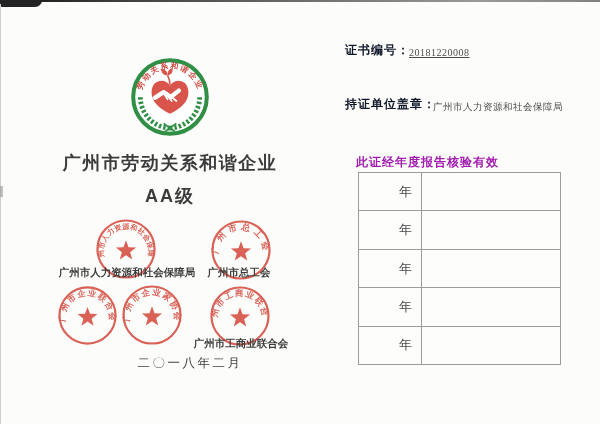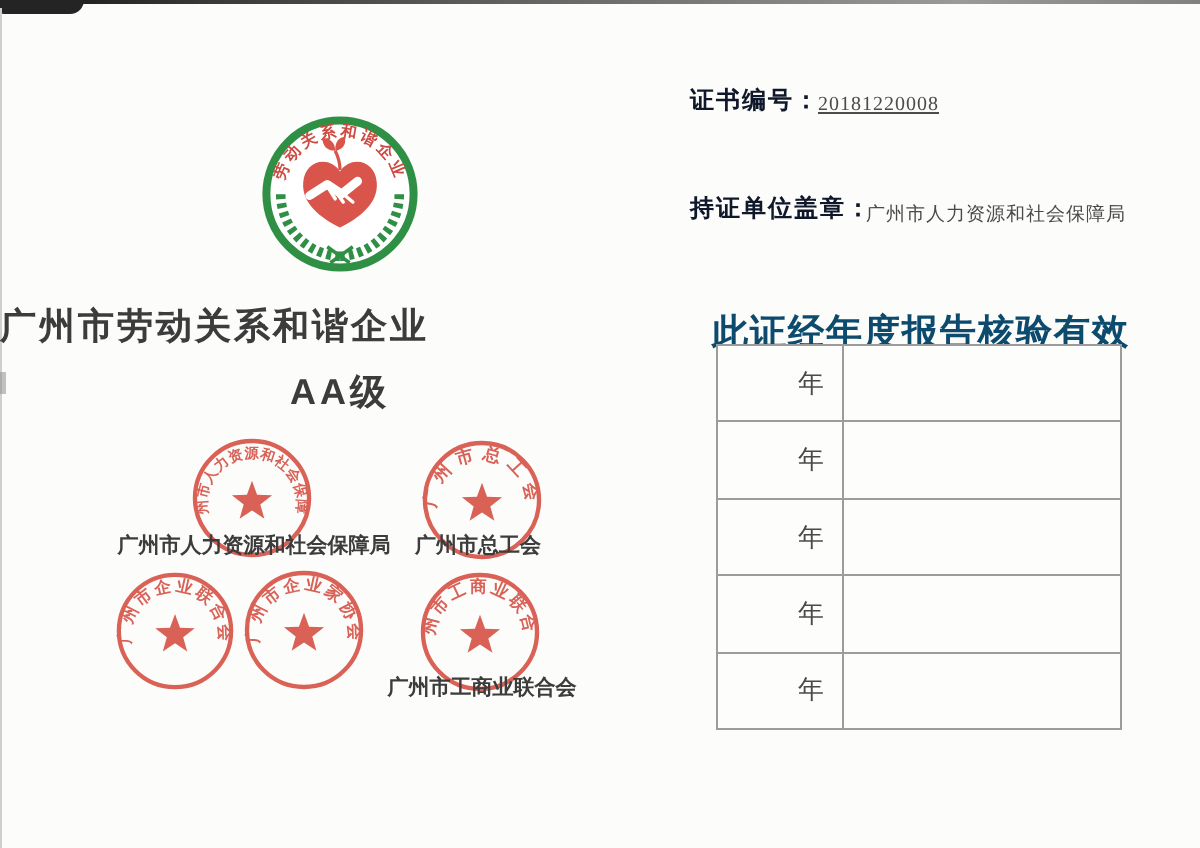--- a/index.html
+++ b/index.html
@@ -15,21 +15,21 @@
     background:linear-gradient(to right,#141414,#3a3a3a 18%,#6d6d6d 50%,#9a9a9a 80%,#808080 100%); }
   .scan-corner { position:absolute; top:0; left:0; width:42px; height:7px;
     background:#242424; border-radius:0 0 7px 2px; }
   .scan-left { position:absolute; top:4px; left:0; width:1px; height:420px; background:#cfcfcf; }
   .scan-speck { position:absolute; left:0; top:186px; width:3px; height:11px; background:#909090; opacity:.55; }
 
   
   .emblem { position:absolute; left:130px; top:57px; width:80px; height:80px; }
   .emblem-arc-text { fill:#cc4a41; font-size:10px; font-weight:700; letter-spacing:2px; }
 
-  .title1 { position:absolute; left:0; top:151px; width:340px; 
+  .title1 { position:absolute; left:0; top:151px; width:340px; text-align:center;
     font-size:18px; font-weight:600; letter-spacing:1.5px; color:#3c3c3c; }
   .title2 { position:absolute; left:0; top:184px; width:340px; text-align:center;
     font-size:18px; font-weight:600; letter-spacing:2px; color:#3c3c3c; }
 
   .seal { position:absolute; mix-blend-mode:multiply; opacity:.92; }
   .seal-ring { fill:none; stroke:#d9544a; stroke-width:3.5; }
   .seal-star { fill:#d9544a; }
   .seal-arc-text { fill:#d9544a; font-weight:600; }
   .seal-arc-text.long { font-size:11.5px; letter-spacing:.5px; }
   .seal-arc-text.mid  { font-size:13.5px; letter-spacing:2.5px; }
@@ -40,22 +40,22 @@
   .cert-date { position:absolute; left:190px; top:355px; transform:translateX(-50%);
     font-size:12.5px; font-weight:500; letter-spacing:2.5px; color:#3f3f3f; white-space:nowrap; }
 
   
   .field-label { position:absolute; font-size:12px; font-weight:700;
     letter-spacing:1px; color:#0f172a; white-space:nowrap; }
   .cert-no-value { position:absolute; left:409px; top:47px; font-size:10px;
     letter-spacing:.5px; color:#4c4c4c; font-family:"Liberation Serif","DejaVu Serif",serif;text-decoration:underline; }
   .stamp-value { position:absolute; left:433px; top:101px; font-size:9.5px;
     color:#4a4a4a; letter-spacing:.5px; white-space:nowrap; }
-  .validity { position:absolute; left:356px; top:154px; font-size:18px;
-    font-weight:700; letter-spacing:1px; color:#0c4a6e;font-family:Liberation Mono, monospace; }
+  .validity { position:absolute; left:356px; top:154px; font-size:12px;
+    font-weight:700; letter-spacing:1px; color:#a21caf;font-family:Liberation Mono, monospace; }
 
   .check-table { position:absolute; left:358px; top:172px; width:201px; height:191px;
     border:1px solid #9c9c9c; display:flex; flex-direction:column; background:#fdfdfc; }
   .check-row { flex:1; display:flex; border-top:1px solid #9c9c9c; }
   .check-row:first-child { border-top:none; }
   .year-cell { width:53px; border-right:1px solid #9c9c9c; display:flex;
     align-items:center; justify-content:flex-end; padding-right:9px;
     font-size:13px; color:#4a4a4a; }
   .blank-cell { flex:1; }
 </style>
@@ -136,20 +136,21 @@
     <defs>
         <path id="arc-s5" d="M 14,60 A 36.5,36.5 0 1 1 86,60" fill="none"></path>
       </defs>
     <circle class="seal-ring" cx="50" cy="50" r="46"></circle>
     <text class="seal-arc-text mid" text-anchor="middle"><textPath href="#arc-s5" startOffset="50%">广州市工商业联合会</textPath></text>
     <polygon class="seal-star" points="50,36 54.1,47.3 66.2,47.7 56.7,55.2 60,66.8 50,60 40,66.8 43.3,55.2 33.8,47.7 45.9,47.3"></polygon>
   </svg>
 
   <div class="seal-label" style="left:241px;top:337px">广州市工商业联合会</div>
 
+  <div class="cert-date">二〇一八年二月</div>
 
   <div class="field-label" style="left:345px;top:42px">证书编号：</div>
   <div class="cert-no-value">20181220008</div>
 
   <div class="field-label" style="left:345px;top:96px">持证单位盖章：</div>
   <div class="stamp-value">广州市人力资源和社会保障局</div>
 
   <div class="validity">此证经年度报告核验有效</div>
 
   <div class="check-table">

